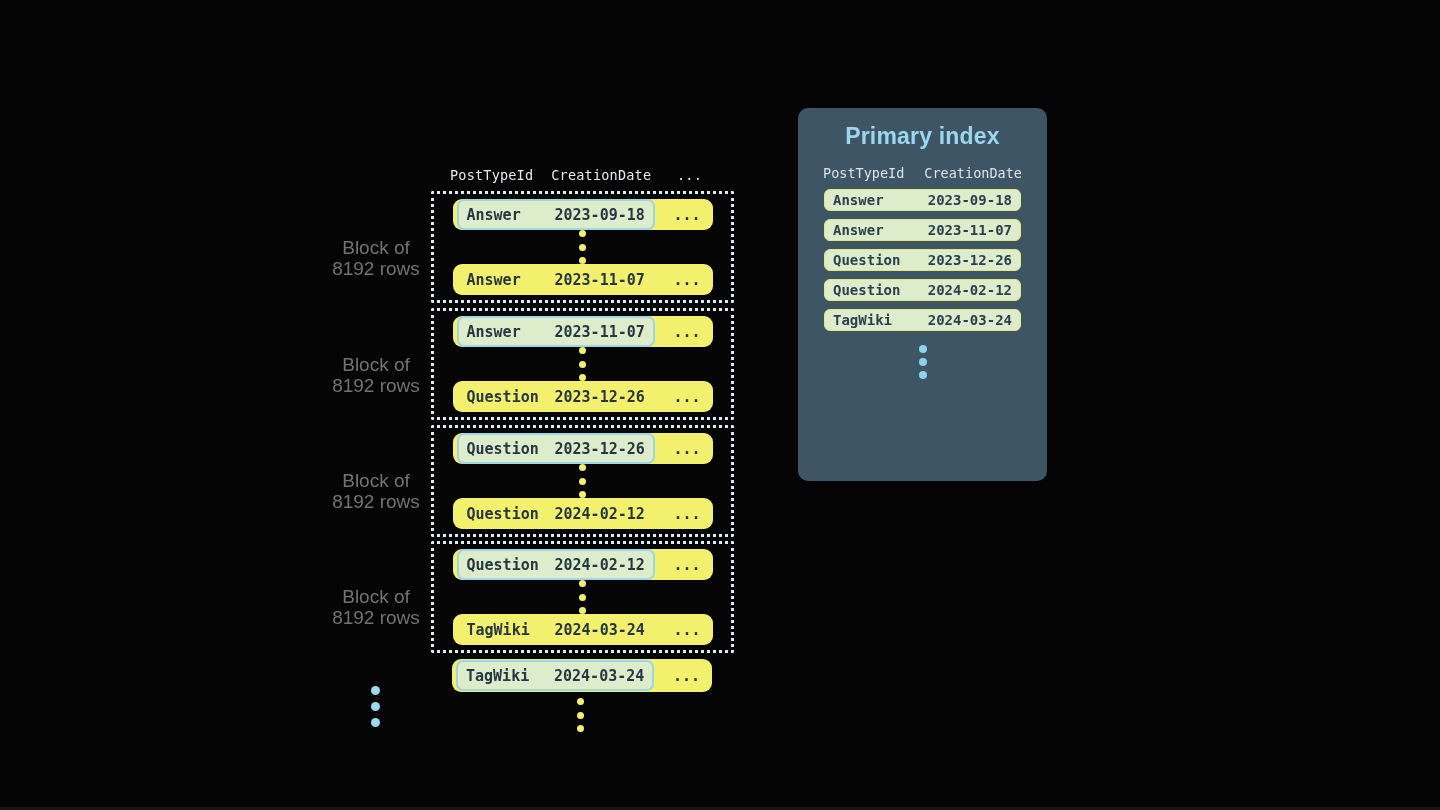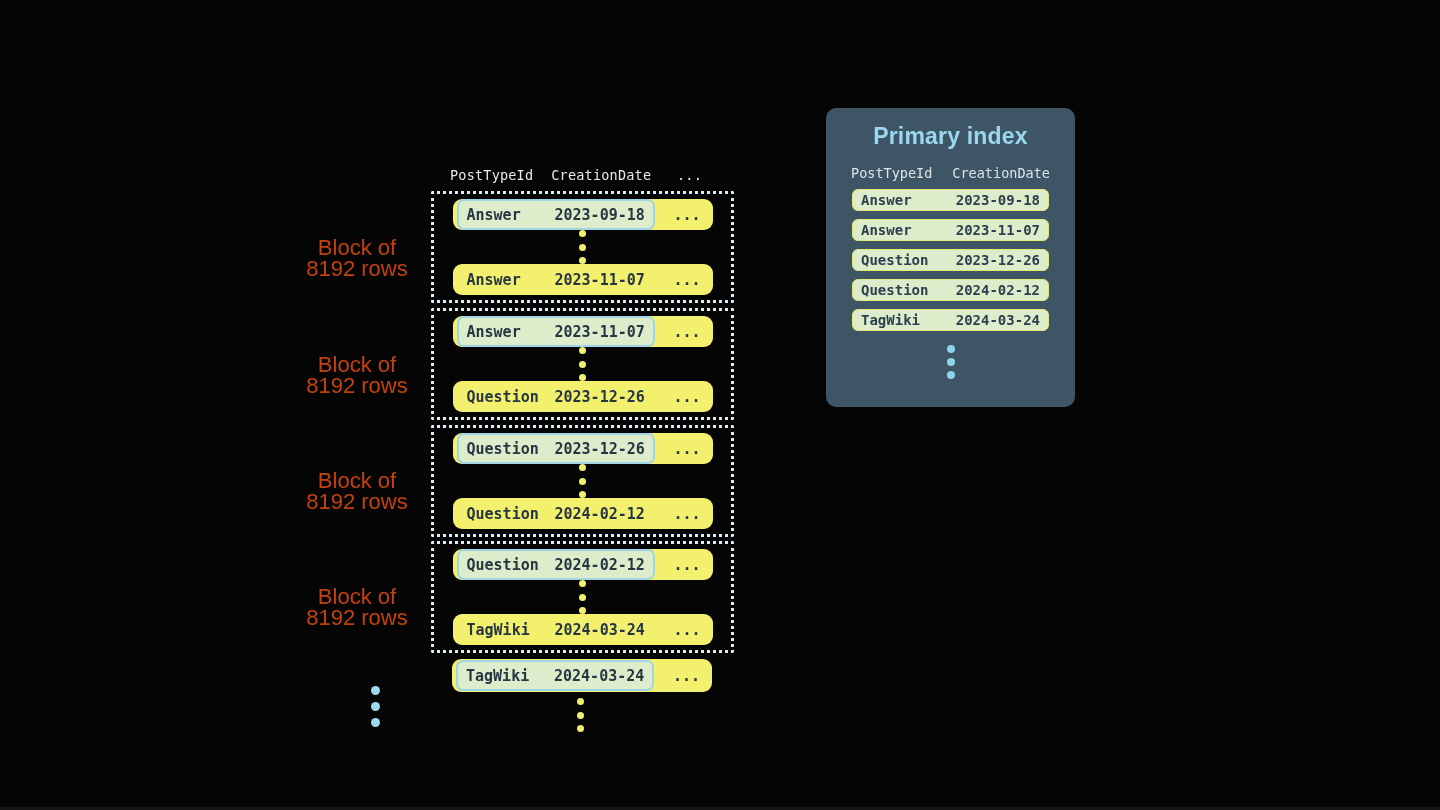--- a/index.html
+++ b/index.html
@@ -46,33 +46,33 @@
   .cellwrap.hl { background:#ddecca; border-color:#a0d5e6; }
   .ptype { display:inline-block; width:88px; }
   .pell  { margin-left:auto; }
 
   .vdots { display:flex; flex-direction:column; align-items:center; gap:6.5px; }
   .vdots span { display:block; border-radius:50%; }
   .ydots span { width:7px; height:7px; background:#f3f06e; }
   .bdots span { background:#9ed9f0; }
 
   .block-label {
-    position:absolute; left:302px; width:110px; text-align:center;
-    color:#c2410c; font-size:22px; line-height:21px; font-weight:400;
+    position:absolute; left:321px; width:110px; text-align:center;
+    color:#737373; font-size:19px; line-height:21px; font-weight:400;
   }
   .block-label span { display:block; }
 
   .trailing-row { position:absolute; left:452px; top:659px; }
   .trail-dots   { position:absolute; left:577px; top:698px; }
   .left-dots    { position:absolute; left:371px; top:686px; gap:7px; }
   .left-dots span { width:9px; height:9px; }
 
   
   .panel {
-    position:absolute; left:826px; top:108px; width:249px; height:299px;
+    position:absolute; left:798px; top:108px; width:249px; height:373px;
     background:#3e5565; border-radius:10px; box-sizing:border-box;
     padding-top:15px;
   }
   .panel-title {
     text-align:center; color:#9bd7ee; font-size:23px; font-weight:600;
     line-height:27px; letter-spacing:.2px;
   }
   .panel-header {
     margin-top:15px; display:flex; justify-content:center; gap:20px;
     font-family:"DejaVu Sans Mono", monospace; font-size:13.5px;

